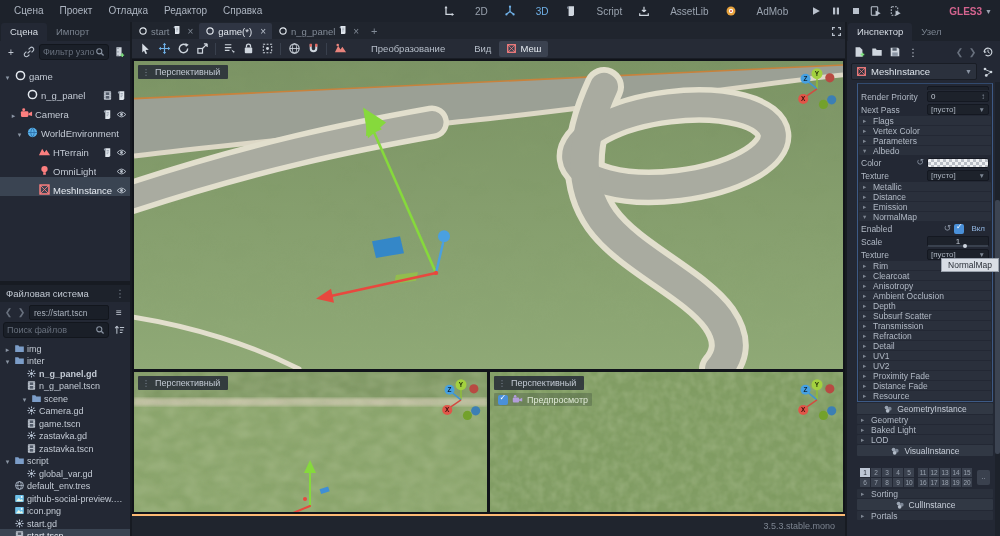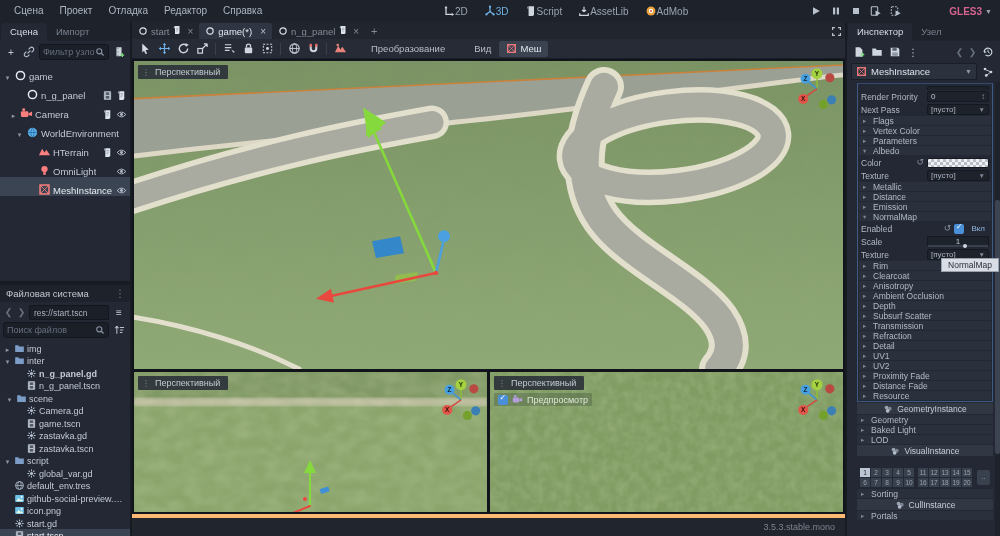--- a/index.html
+++ b/index.html
@@ -5,21 +5,21 @@
   *{box-sizing:border-box;margin:0;padding:0}
   html,body{width:1000px;height:536px;overflow:hidden}
   body{position:relative;background:#171b22;font-family:"Liberation Sans",sans-serif;color:#b7bfca;font-size:10px;-webkit-font-smoothing:antialiased}
   .icon svg,.ticon svg,.tool svg{width:100%;height:100%;display:block}
 
   
   .topbar{position:absolute;left:0;top:0;right:0;height:22px;background:#1d222b;display:flex;align-items:center;z-index:5}
   .menubar{display:flex;align-items:center;height:100%;padding-left:6px}
   .menu-item{padding:0 8px;color:#aeb6c2;font-size:10px;line-height:22px;cursor:default}
   .workspace{position:absolute;left:436px;top:0;height:22px;display:flex;align-items:center;gap:2px}
-  .ws-tab{display:flex;align-items:center;gap:0;padding:0 7px;height:22px;color:#9aa3af;font-size:10px}
+  .ws-tab{display:flex;align-items:center;gap:20px;padding:0 7px;height:22px;color:#9aa3af;font-size:10px}
   .ws-tab.active{color:#6fb1e8}
   .ws-tab .icon{width:12px;height:12px}
   .runbar{position:absolute;right:96px;top:0;height:22px;display:flex;align-items:center;gap:3px}
   .runbtn{width:17px;height:17px;display:flex;align-items:center;justify-content:center}
   .runbtn .icon{width:12px;height:12px}
   .renderer{position:absolute;right:8px;top:0;height:22px;display:flex;align-items:center;gap:3px;color:#d4648f;font-size:10px;font-weight:bold}
   .renderer .chev{font-size:7px;color:#9aa3af}
 
   
   .panel-tabs{display:flex;align-items:flex-end;height:19px;background:#1d222b;padding-left:1px;position:relative}
@@ -81,21 +81,21 @@
   .vp-row .vp{flex:1}
   .vp svg.scene{position:absolute;inset:0;width:100%;height:100%}
   .vp-label{position:absolute;left:4px;top:4px;background:rgba(40,45,56,.88);color:#c3cad4;font-size:9px;padding:2px 8px 2px 4px;display:flex;align-items:center;gap:5px;border-radius:1px}
   .vp-label .dots{color:#8a94a3;font-size:8px}
   .preview-row{position:absolute;left:4px;top:21px;display:flex;align-items:center;gap:4px;font-size:9px;color:#dfe8d6;padding:1px 4px;background:rgba(25,30,38,.22);border-radius:1px}
   .checkbox{width:10px;height:10px;background:#4a90d9;border-radius:2px;position:relative;flex:none}
   .checkbox::after{content:"✓";position:absolute;left:1.5px;top:-1.5px;color:#fff;font-size:8px}
   .preview-row .ticon{width:11px;height:11px}
   .axis-gizmo{position:absolute;right:4px;top:4px;width:44px;height:44px}
   .axis-gizmo svg{width:100%;height:100%}
-  .bottombar{height:22px;background:#20252e;display:flex;align-items:center;padding:0 10px;gap:16px;border-top:4px solid #fdba74}
+  .bottombar{height:22px;background:#20252e;display:flex;align-items:center;padding:0 10px;gap:16px;border-top:2px solid #fdba74}
   .bb-tab{color:#a7afbb;font-size:9.5px}
   .bb-version{margin-left:auto;color:#7d8591;font-size:9px}
 
   
   .dock-right{position:absolute;right:0;top:22px;width:153px;bottom:0;background:#232834;display:flex;flex-direction:column;overflow:hidden}
   .insp-toolbar{display:flex;align-items:center;gap:2px;padding:3px 4px 2px 4px}
   .insp-toolbar .spacer{flex:1}
   .node-row{display:flex;align-items:center;gap:3px;padding:1px 4px 2px 4px}
   .node-select{flex:1;display:flex;align-items:center;gap:4px;background:#2b313d;border:1px solid #191d25;border-radius:2px;height:17px;padding:0 4px;color:#dfe5ec;font-size:9.5px}
   .node-select .icon{width:11px;height:11px}
@@ -492,21 +492,21 @@
           <span class="icon">
             <svg viewBox="0 0 14 14">
               <rect x="2.4" y="1.5" width="9.2" height="11" rx="1" fill="#c3cad4"></rect>
               <rect x="4.8" y="3" width="4.4" height="3.4" fill="#525b69"></rect>
               <rect x="4.8" y="7.6" width="4.4" height="3.4" fill="#525b69"></rect>
               <path d="M3.6 2.6v9M10.4 2.6v9" stroke="#525b69" stroke-width="0.8" stroke-dasharray="1 1.2"></path>
             </svg>
           </span>
           <span class="tname">n_g_panel.tscn</span>
         </div>
-        <div class="trow" style="padding-left: 5px;">
+        <div class="trow" style="padding-left: 20px;">
           <span class="arrow">▾</span>
           <span class="icon">
             <svg viewBox="0 0 14 14">
               <path d="M1.5 3h4l1.2 1.6h5.8V11.3h-11z" fill="#7c9dc8"></path>
             </svg>
           </span>
           <span class="tname">scene</span>
         </div>
         <div class="trow" style="padding-left: 15px;">
           <span class="arrow"></span>

